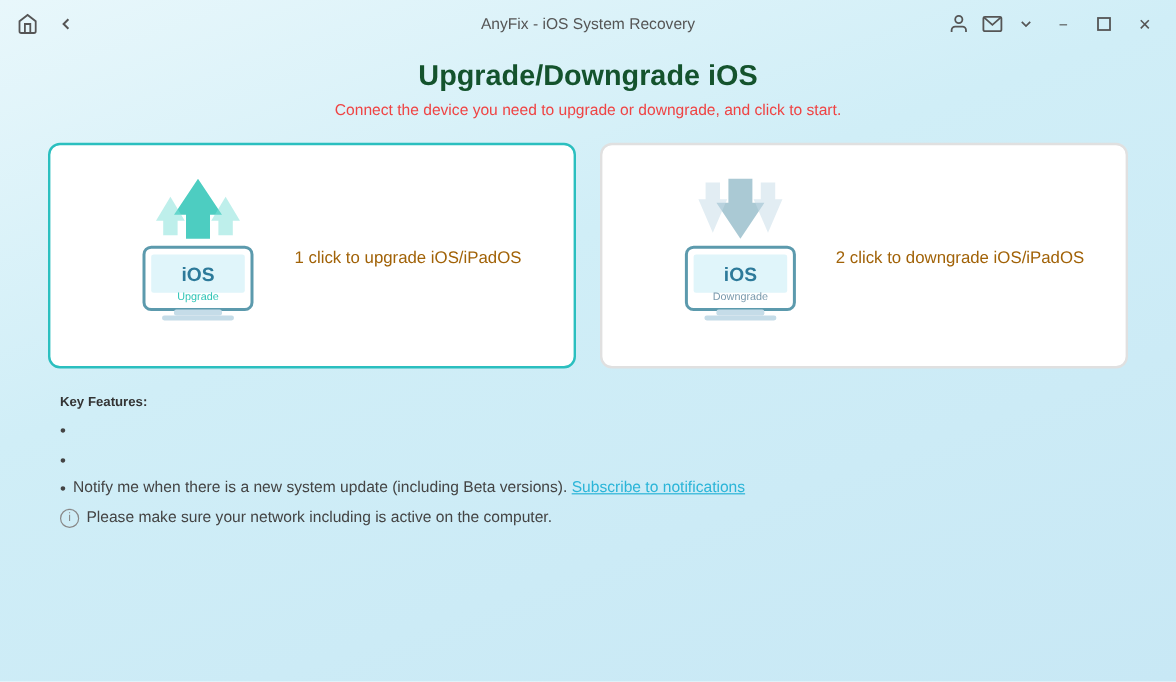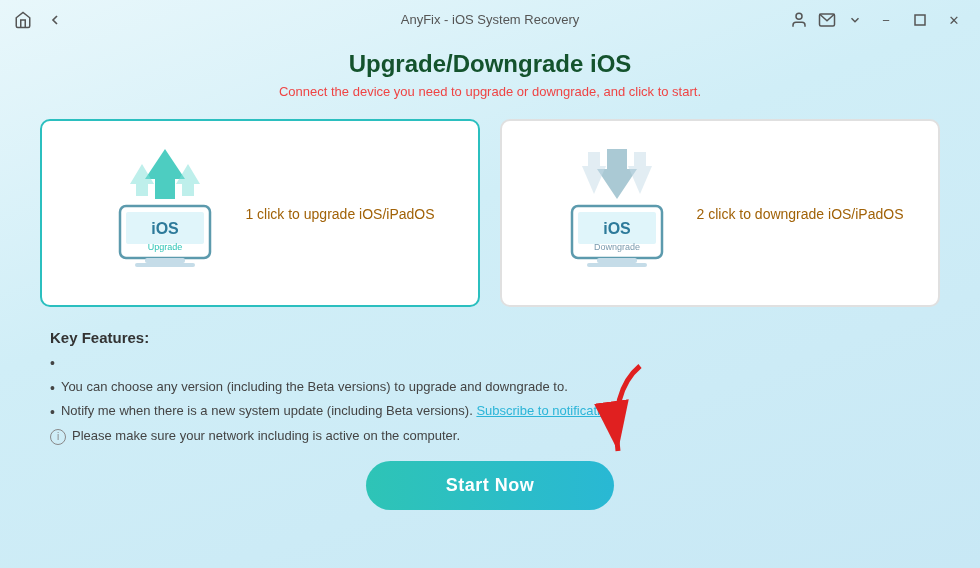--- a/index.html
+++ b/index.html
@@ -128,21 +128,21 @@
       color: #a16207;
       font-weight: 500;
     }
 
     
     .features-section {
       padding: 0 10px;
     }
 
     .features-title {
-      font-size: 15px;
+      font-size: 11px;
       font-weight: 700;
       color: #333;
       margin-bottom: 8px;
     }
 
     .feature-item {
       font-size: 13px;
       color: #444;
       display: flex;
       align-items: flex-start;
@@ -327,39 +327,24 @@
     </div>
   </div>
 
   <div class="features-section">
     <div class="features-title">Key Features:</div>
     <div class="feature-item">
       <span class="feature-bullet">•</span>
     </div>
     <div class="feature-item">
       <span class="feature-bullet">•</span>
-      <span>You can choose any version (including the Beta versions) to upgrade and downgrade to.</span>
     </div>
     <div class="feature-item">
       <span class="feature-bullet">•</span>
       <span>Notify me when there is a new system update (including Beta versions). <span class="link">Subscribe to notifications</span></span>
     </div>
     <div class="feature-note">
       <span class="note-icon">i</span>
       <span>Please make sure your network including is active on the computer.</span>
     </div>
   </div>
 
-  <div class="btn-container">
-
-    <div class="arrow-container">
-      <svg width="60" height="100" viewBox="0 0 60 100">
-        <defs>
-          <marker id="arrowhead" markerWidth="10" markerHeight="7" refX="10" refY="3.5" orient="auto">
-            <polygon points="0 0, 10 3.5, 0 7" fill="#e02020"></polygon>
-          </marker>
-        </defs>
-        <path d="M 50 5 Q 20 30 28 90" stroke="#e02020" stroke-width="5" fill="none" marker-end="url(#arrowhead)"></path>
-      </svg>
-    </div>
-    <button class="start-btn">Start Now</button>
-  </div>
 </div>
 
 </body></html>

